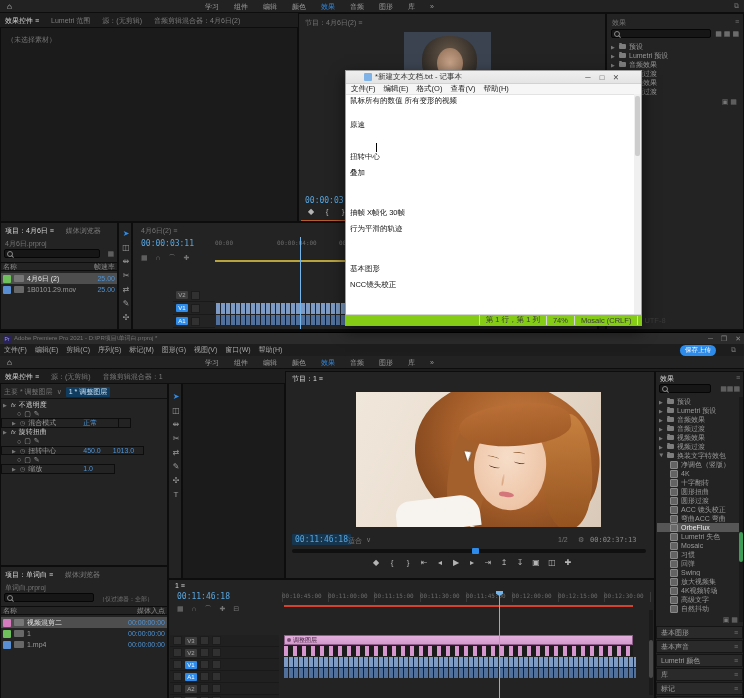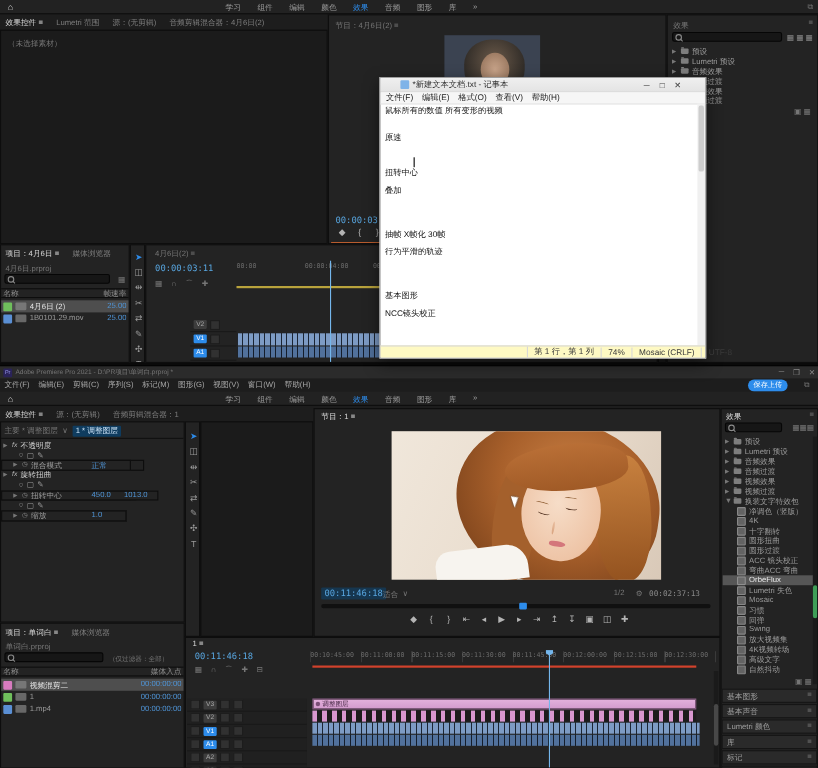--- a/index.html
+++ b/index.html
@@ -74,21 +74,21 @@
   .toolcol{display:flex;flex-direction:column;align-items:center;gap:5px;}
   .tool{color:#9a9a9a;font-size:8px;height:9px;line-height:9px;} .tool.active{color:#2d8ceb;}
   .transport{display:flex;align-items:center;}
   .tbtn{width:16px;text-align:center;color:#b4b4b4;font-size:8px;}
   
   .notepad{position:absolute;left:345px;top:70px;width:295px;height:254px;background:#fff;border:1px solid #9e9e9e;
            box-shadow:0 5px 14px rgba(0,0,0,.55);z-index:30;font-size:7.5px;color:#111;}
   .np-title{height:12px;background:linear-gradient(#efefef,#e4e4e4);display:flex;align-items:center;padding:0 18px;color:#333;border-bottom:1px solid #d2d2d2;}
   .np-menu{height:10px;background:#f6f6f6;display:flex;gap:8px;align-items:center;padding:0 5px;color:#222;border-bottom:1px solid #e3e3e3;}
   .npline{height:8px;line-height:8px;white-space:pre;overflow:hidden;color:#141414;}
-  .np-status{position:absolute;left:0;right:0;bottom:0;height:10px;background:#fef9c3;border-top:1px solid #d5d5d5;display:flex;align-items:center;color:#3a3a3a;}
+  .np-status{position:absolute;left:0;right:0;bottom:0;height:10px;background:#84cc16;border-top:1px solid #d5d5d5;display:flex;align-items:center;color:#3a3a3a;}
   .np-status .cell{border-left:1px solid #d8d8d8;padding:0 6px;white-space:nowrap;}
   .npbtn{width:14px;text-align:center;color:#444;}
   
   .video{position:absolute;overflow:hidden;}
   
   .bluepill{background:#2d8ceb;color:#fff;border-radius:6px;padding:1px 5px;font-size:6.5px;}
   .hdrchip{background:#0f3c5f;color:#cde4f8;padding:0 3px;border-radius:1px;}
   .menubar{display:flex;gap:8px;align-items:center;color:#a8a8a8;}
   .vscroll{position:absolute;background:#1a1a1a;}
   .vthumb{position:absolute;background:#484848;border-radius:2px;}

